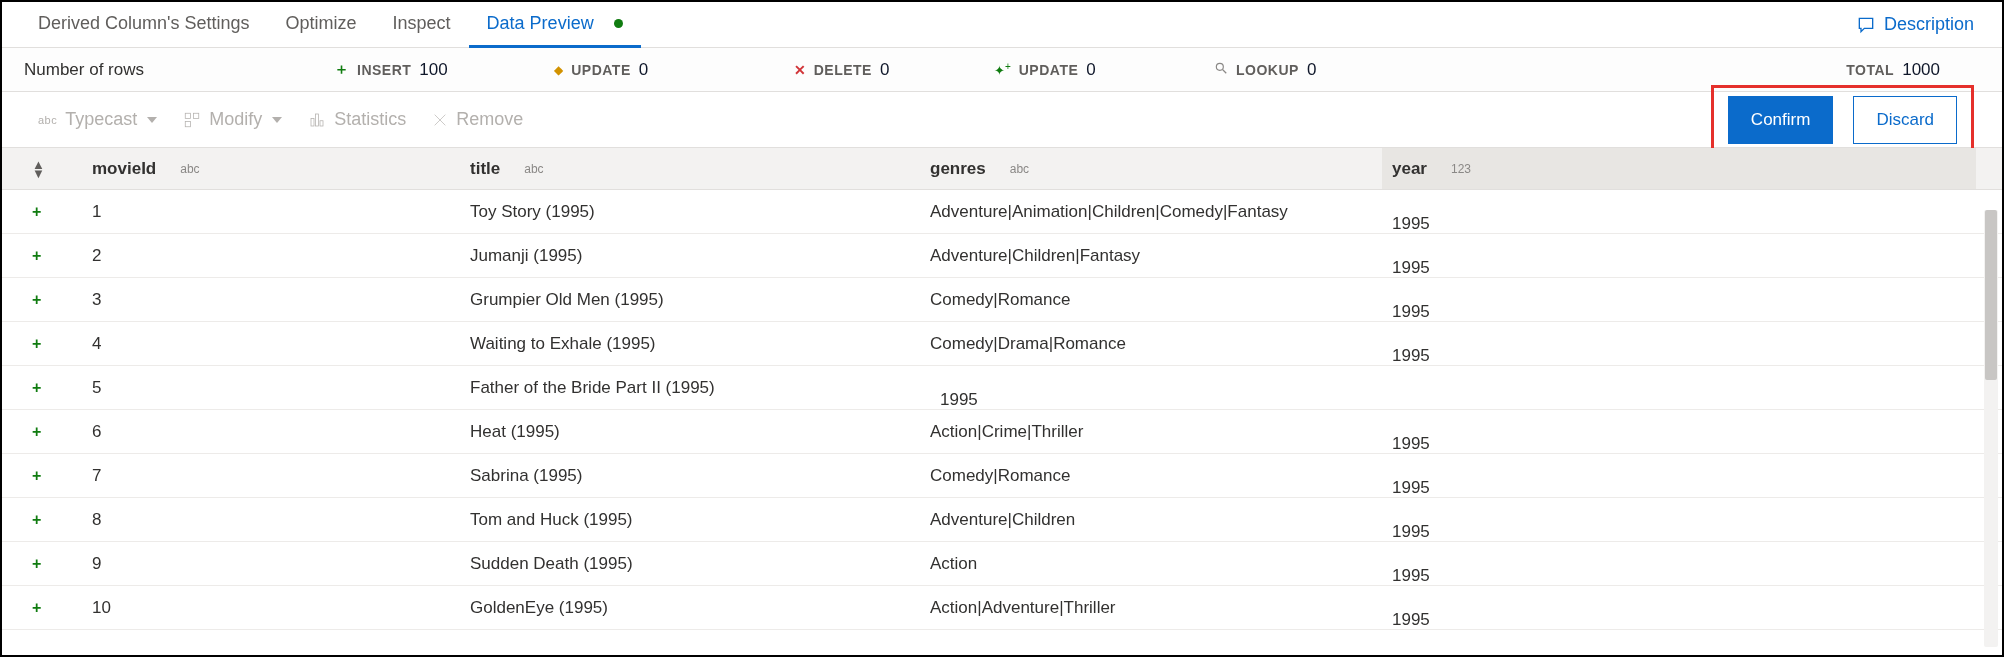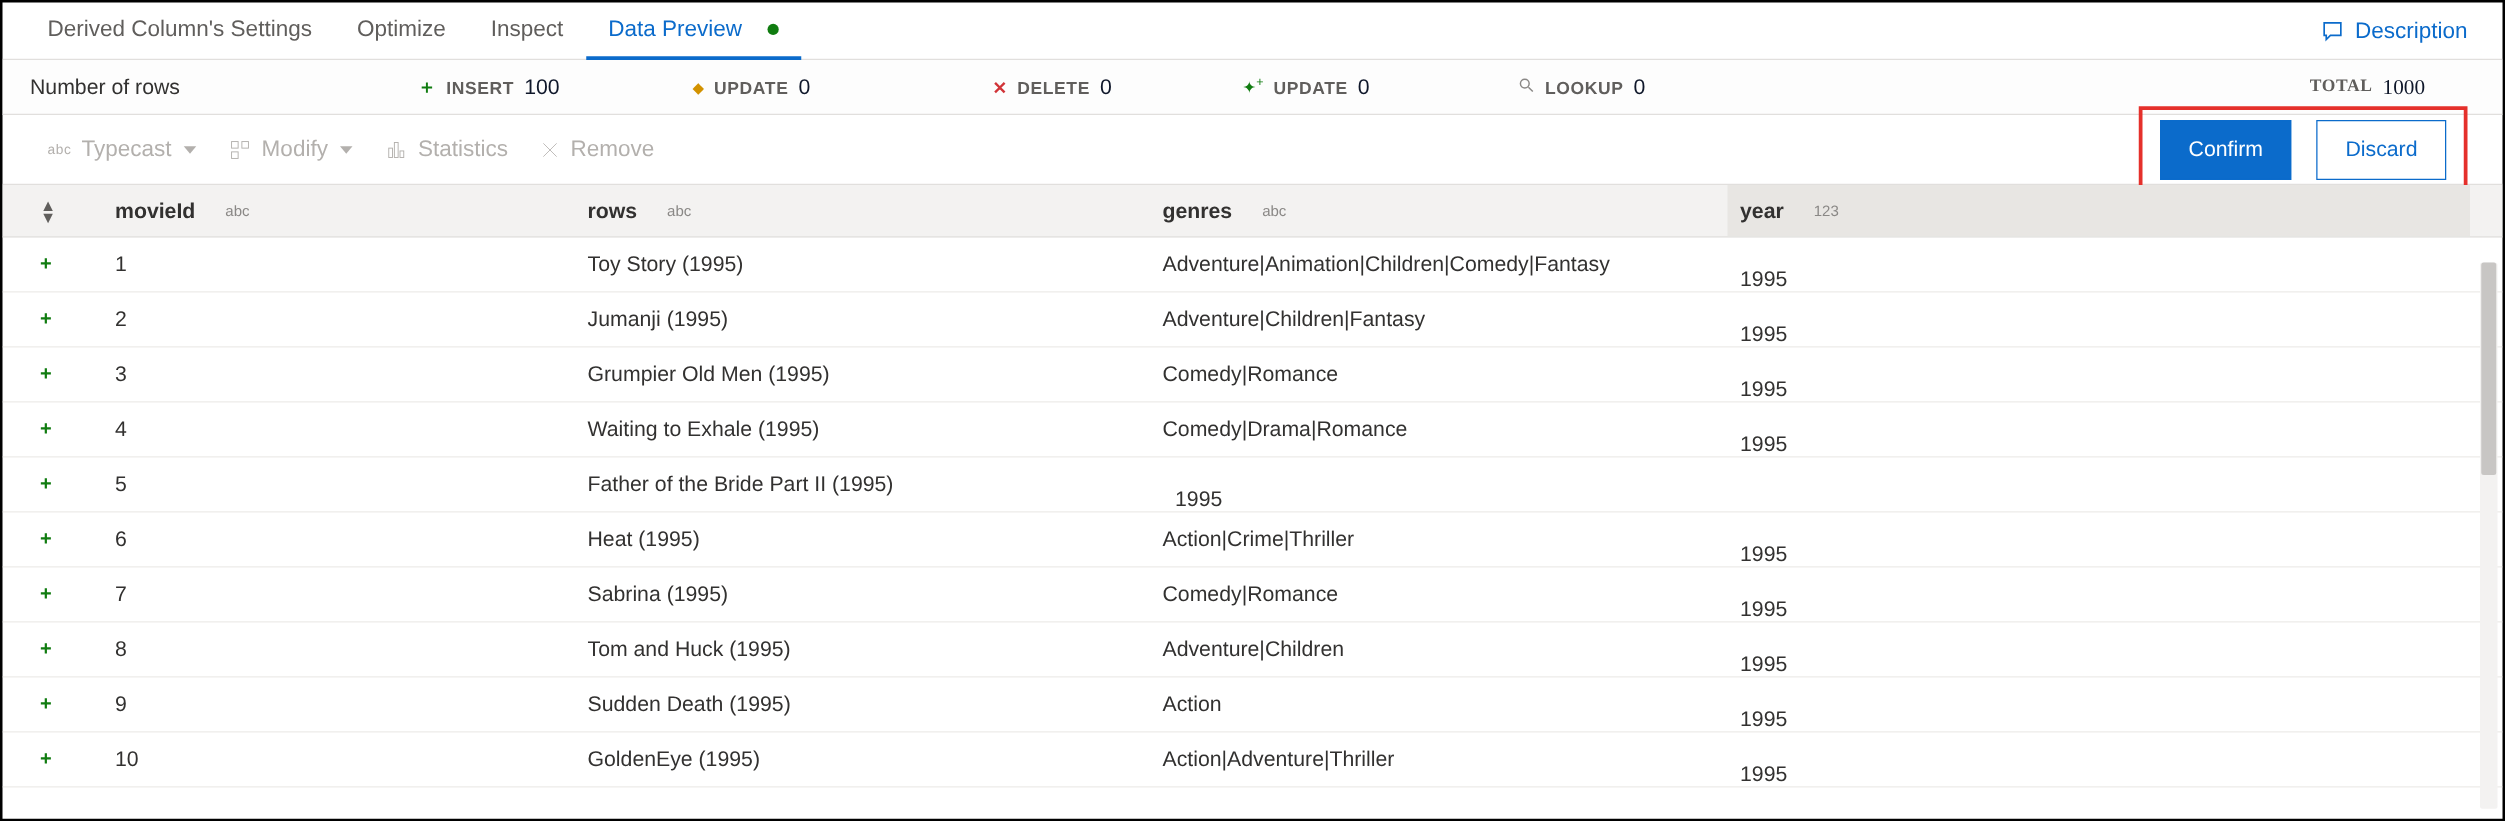--- a/index.html
+++ b/index.html
@@ -66,21 +66,21 @@
     font-size: 17px;
   }
   .stats-label { color: #323130; margin-right: 40px; width: 270px;}
   .stat {
     display: flex; align-items: center; gap: 8px;
     min-width: 220px;
     color: #605e5c;
   }
   .stat .name { letter-spacing: 0.5px; font-size: 14px; font-weight: 600; }
   .stat .val { color: #0f172a; font-size: 17px; }
-  .stat.total { min-width: 150px; justify-content: flex-end; margin-left: auto; padding-right: 40px; font-family: Liberation Serif, serif;}
+  .stat.total { min-width: 150px; justify-content: flex-end; margin-left: auto; padding-right: 40px;}
   .icon-plus { color:#107c10; font-weight:700; font-size:15px; }
   .icon-diamond { color:#d29200; font-size:12px; }
   .icon-x { color:#d13438; font-weight:700; font-size:14px; }
   .icon-upsert { color:#107c10; font-size:13px; position:relative;}
   .icon-lookup { color:#8a8886; font-size:14px; }
   
   .toolbar-row {
     display: flex;
     align-items: center;
     height: 56px;
@@ -280,21 +280,21 @@
       <span class="sort-glyph">
           <span>▲</span>
           <span>▼</span>
         </span>
     </div>
     <div class="col-movieId th">
       <span>movieId</span>
       <span class="type-tag">abc</span>
     </div>
     <div class="col-title th">
-      <span>rows</span>
+      <span>title</span>
       <span class="type-tag">abc</span>
     </div>
     <div class="col-genres th">
       <span>genres</span>
       <span class="type-tag">abc</span>
     </div>
     <div class="col-year th">
       <span>year</span>
       <span class="type-tag">123</span>
     </div>

